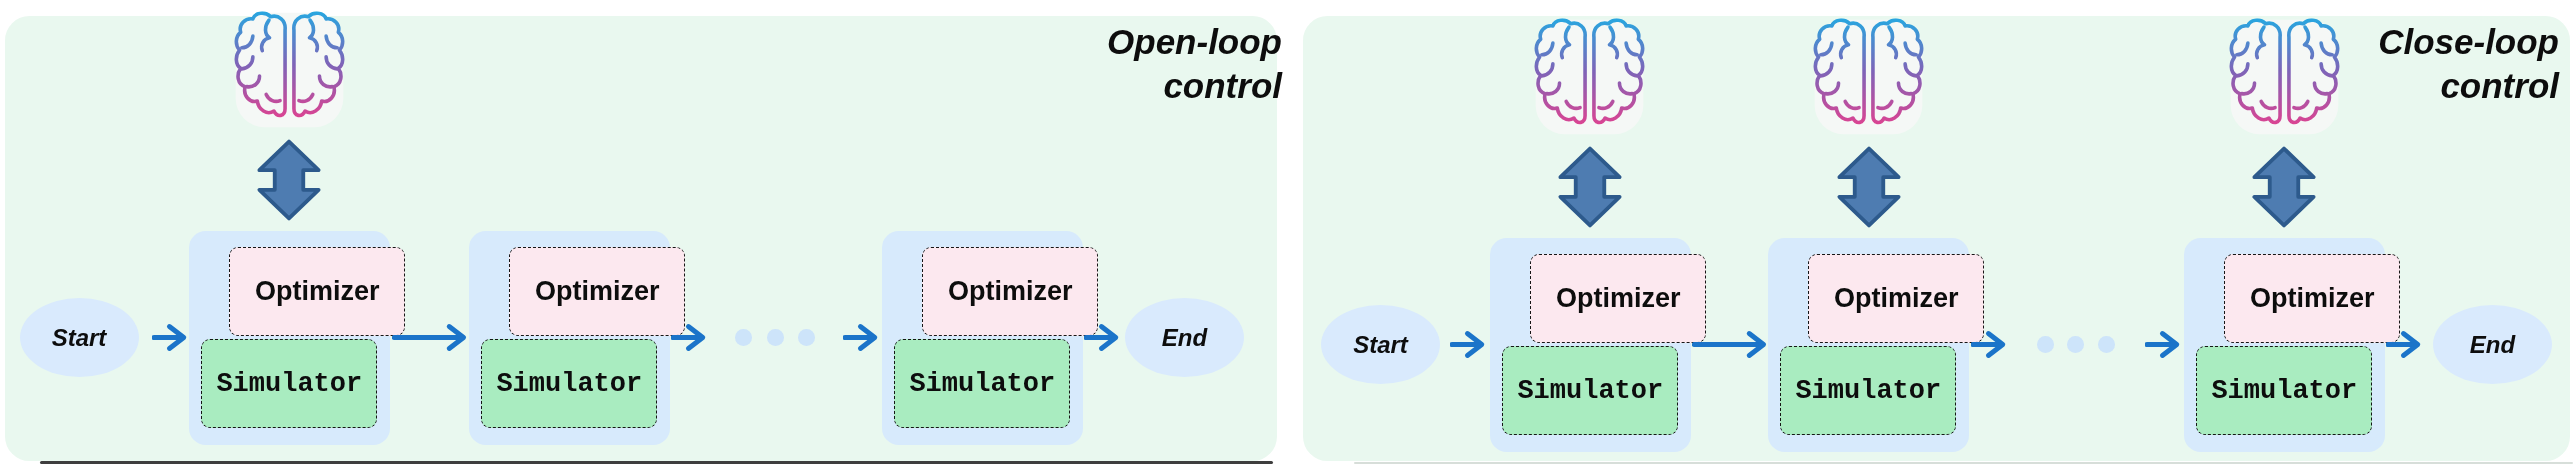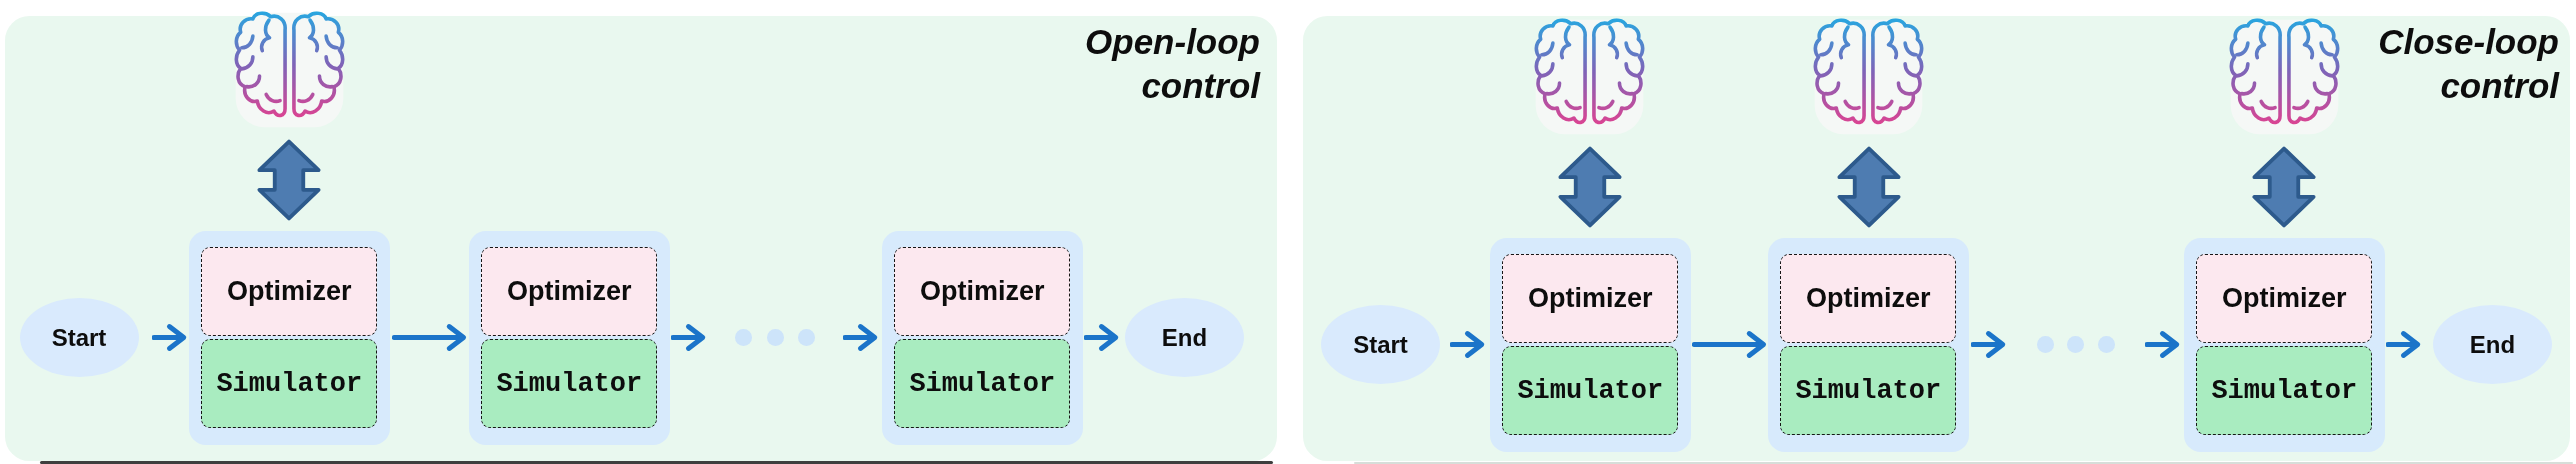--- a/index.html
+++ b/index.html
@@ -14,25 +14,25 @@
   html,body{background:var(--page-bg);}
   .canvas{position:relative;width:2576px;height:464px;background:var(--page-bg);
           font-family:"Liberation Sans",sans-serif;overflow:hidden;}
   .panel{position:absolute;top:15.6px;height:445px;background:var(--panel-bg);border-radius:24.5px;}
   .panel.left{left:4.5px;width:1272px;}
   .panel.right{left:1303px;width:1267px;}
   .title{position:absolute;top:20px;width:346px;text-align:right;white-space:pre-line;
          font-size:35px;line-height:1.25;font-weight:800;font-style:italic;color:var(--text-black);}
   .node{position:absolute;width:119px;height:79px;border-radius:50%;background:var(--node-blue);
         display:flex;align-items:center;justify-content:center;}
-  .node span{font-size:24px;font-weight:800;color:var(--text-black);}
+  .node span{font-size:24px;font-weight:800;color:var(--text-black);font-style:italic;}
   .block{position:absolute;width:201px;height:214px;border-radius:16.7px;background:var(--container-blue);}
   .box{position:absolute;left:12.3px;width:176px;height:89px;border:1.7px dashed #161616;border-radius:9px;
        display:flex;align-items:center;justify-content:center;}
-  .box.optimizer{top:15.6px;background:var(--optimizer-pink);}
+  .box.optimizer{top:15.6px;background:var(--optimizer-pink);margin-left:28px;}
   .box.simulator{top:108px;background:var(--simulator-green);font-family:Liberation Mono, monospace;}
   .box span{font-size:27px;font-weight:700;color:var(--text-black);}
   .arrow{position:absolute;top:321px;height:33px;}
   .brain{position:absolute;top:11px;}
   .right-v .brain{top:18.4px;}
   .updown{position:absolute;top:138px;}
   .right-v .updown{top:145px;}
   .dot{position:absolute;width:16.7px;height:16.7px;border-radius:50%;background:var(--dots-blue);}
   .edge-line{position:absolute;}
   .edge-dark{top:461px;height:2.8px;background:#3e3e3e;border-radius:1.7px;}
@@ -72,21 +72,21 @@
     <g id="sym-arrow-long">
       <path d="M3,30 H124" stroke="var(--arrow-blue,#1b74c9)" stroke-width="9" fill="none" stroke-linecap="round"></path>
       <path d="M103,10 L129,30 L103,50" stroke="var(--arrow-blue,#1b74c9)" stroke-width="9" fill="none" stroke-linecap="round" stroke-linejoin="round"></path>
     </g>
   </defs>
 </svg>
 
 <div class="canvas">
 
   <div class="panel left"></div>
-  <div class="title" style="left:914px">Open-loop
+  <div class="title" style="left:936px">Open-loop
 control</div>
 
   <svg class="brain" style="left:234px" width="111" height="118" viewBox="0 0 200 212">
       <use href="#sym-brain"></use>
     </svg>
   <svg class="updown" style="left:255px" width="68" height="84" viewBox="0 0 124 152">
       <use href="#sym-updown"></use>
     </svg>
 
   <div class="node" style="left:19.5px;top:298px">

